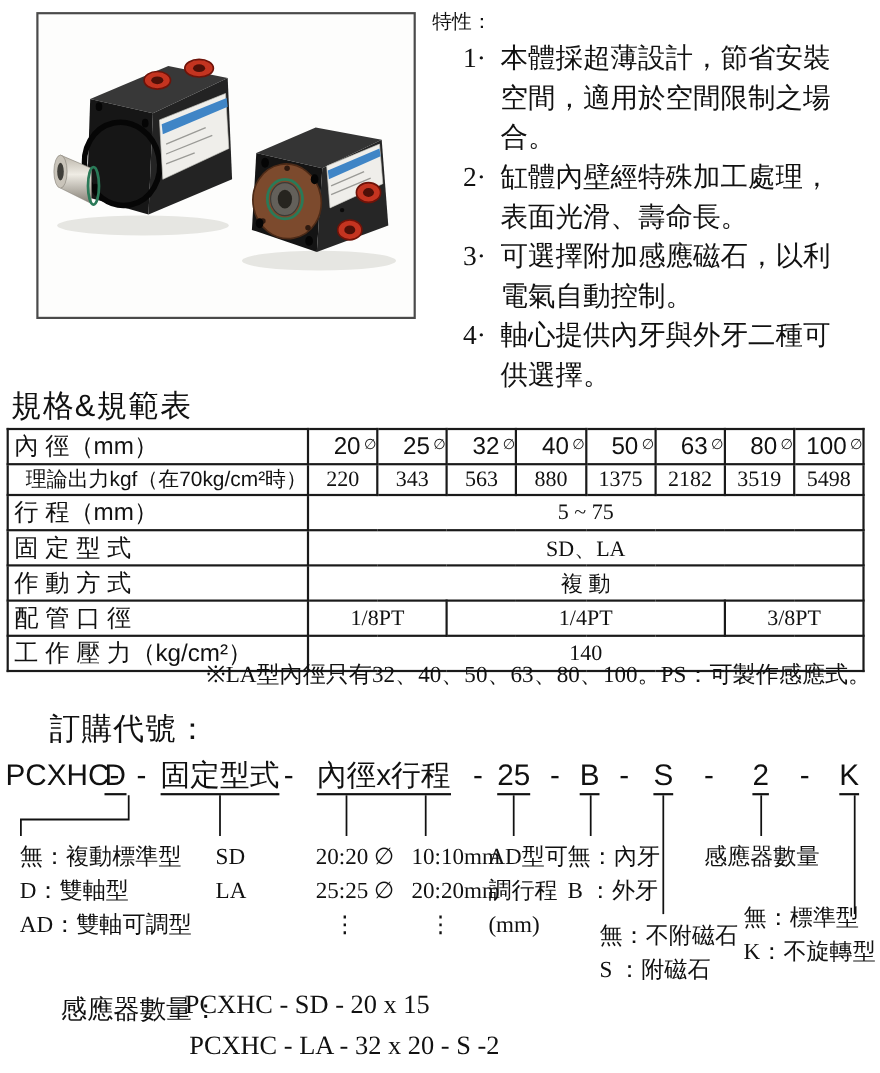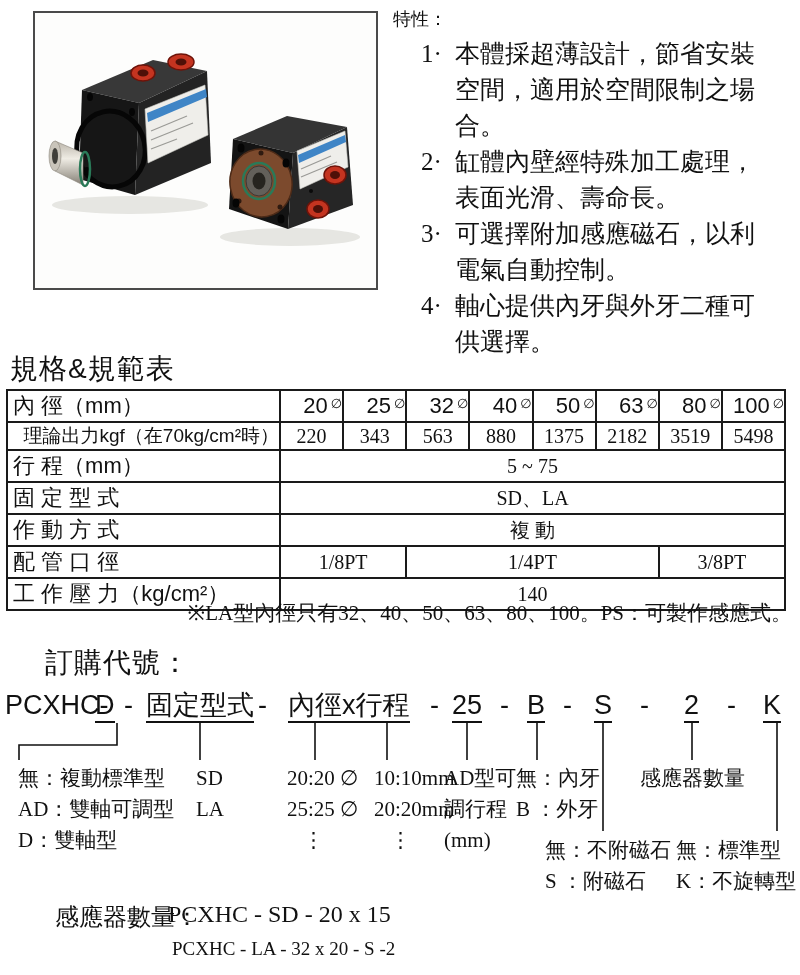--- a/index.html
+++ b/index.html
@@ -37,21 +37,21 @@
   .diagram{position:absolute;left:0;top:690px;width:719px;height:285px;}
   .tok{position:absolute;top:0;font-size:27px;line-height:30px;white-space:nowrap;}
   .tok.u{border-bottom:2px solid #111;padding-bottom:1px;}
   .legend{position:absolute;font-family:"Liberation Serif",serif;font-size:21px;line-height:31px;white-space:nowrap;}
   .legend .dots{padding-left:16px;}
   svg.lines{position:absolute;left:0;top:0;}
 
   
   .example-label{position:absolute;left:55px;top:901px;font-size:24px;font-family:"Liberation Serif",serif;}
   .example-line1{position:absolute;left:168px;top:901px;font-size:24px;font-family:"Liberation Serif",serif;}
-  .example-line2{position:absolute;left:172px;top:938px;font-size:19px;font-family:"Liberation Serif",serif;text-align:center;}
+  .example-line2{position:absolute;left:172px;top:938px;font-size:24px;font-family:"Liberation Serif",serif;text-align:center;}
 </style>
 </head>
 <body>
 
 <div class="photo-frame">
   <svg width="341" height="275" viewBox="0 0 341 275">
     <defs>
       <linearGradient id="chrome" x1="0" y1="0" x2="0" y2="1">
         <stop offset="0" stop-color="#b9b3a8"></stop>
         <stop offset="0.4" stop-color="#efece4"></stop>
@@ -244,22 +244,22 @@
   <span class="tok u" style="left:527px">B</span>
   <span class="tok" style="left:563px">-</span>
   <span class="tok u" style="left:594px">S</span>
   <span class="tok" style="left:640px">-</span>
   <span class="tok u" style="left:684px">2</span>
   <span class="tok" style="left:727px">-</span>
   <span class="tok u" style="left:763px">K</span>
 
   <div class="legend" style="left:18px;top:73px">
     <div>無：複動標準型</div>
+    <div>D：雙軸型</div>
     <div>AD：雙軸可調型</div>
-    <div>D：雙軸型</div>
   </div>
   <div class="legend" style="left:196px;top:73px">
     <div>SD</div>
     <div>LA</div>
   </div>
   <div class="legend" style="left:287px;top:73px">
     <div>20:20 ∅</div>
     <div>25:25 ∅</div>
     <div class="dots">⋮</div>
   </div>
@@ -277,21 +277,21 @@
     <div>無：不附磁石</div>
     <div>S ：附磁石</div>
   </div>
   <div class="legend" style="left:516px;top:73px">
     <div>無：內牙</div>
     <div>B ：外牙</div>
   </div>
   <div class="legend" style="left:640px;top:73px">
     <div>感應器數量</div>
   </div>
-  <div class="legend" style="left:676px;top:145px">
+  <div class="legend" style="left:676px;top:129px">
     <div>無：標準型</div>
     <div>K：不旋轉型</div>
   </div>
 </div>
 
 <span class="example-label">感應器數量：</span>
 <span class="example-line1">PCXHC - SD - 20 x 15</span>
 <span class="example-line2">PCXHC - LA - 32 x 20 - S -2</span>
 
 </body></html>

